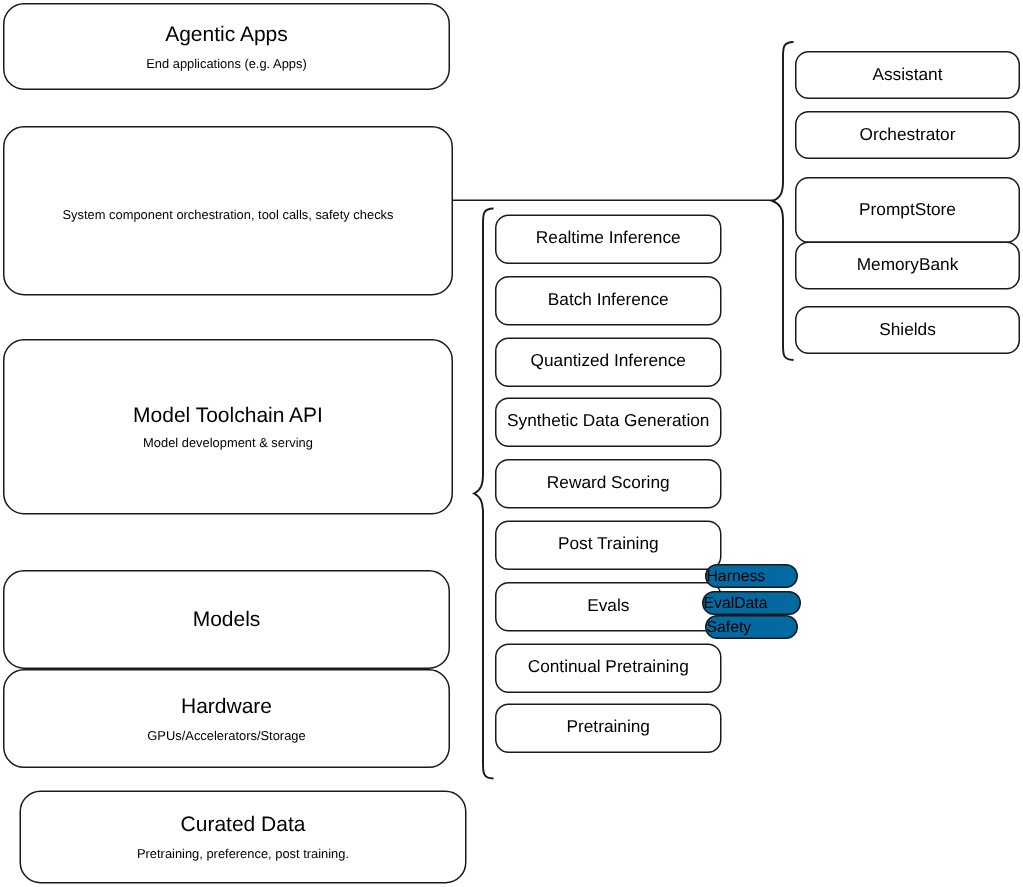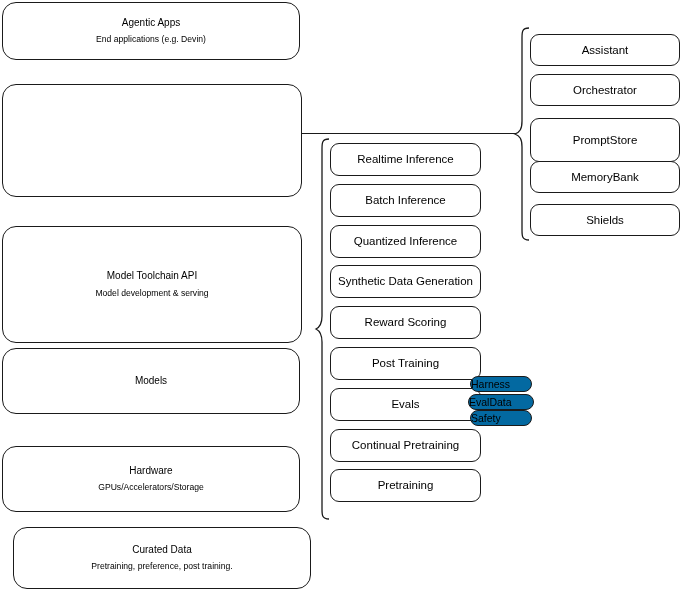--- a/index.html
+++ b/index.html
@@ -36,21 +36,21 @@
     justify-content: center;
     text-align: center;
     line-height: 1.25;
   }
 
   
   .layer {
     border-radius: 14px;
   }
   .layer .title {
-    font-size: 10px;
+    font-size: 14px;
     color: #000;
   }
   .layer .subtitle {
     font-size: 8.6px;
     color: #000;
     margin-top: 5px;
   }
 
   
   .item {
@@ -91,32 +91,33 @@
     stroke-width: 1.3;
   }
 </style>
 </head>
 <body>
 
 <div id="canvas">
 
   <div class="node layer" style="left:2px; top:2px; width:298px; height:58px;">
     <div class="title">Agentic Apps</div>
-    <div class="subtitle">End applications (e.g. Devin)</div>
+    <div class="subtitle">End applications (e.g. Apps)</div>
   </div>
 
   <div class="node layer" style="left:2px; top:84px; width:300px; height:113px;">
+    <div class="subtitle">System component orchestration, tool calls, safety checks</div>
   </div>
 
   <div class="node layer" style="left:2px; top:226px; width:300px; height:117px;">
     <div class="title">Model Toolchain API</div>
     <div class="subtitle">Model development &amp; serving</div>
   </div>
 
-  <div class="node layer" style="left:2px; top:348px; width:298px; height:66px;">
+  <div class="node layer" style="left:2px; top:380px; width:298px; height:66px;">
     <div class="title">Models</div>
   </div>
 
   <div class="node layer" style="left:2px; top:446px; width:298px; height:66px;">
     <div class="title">Hardware</div>
     <div class="subtitle">GPUs/Accelerators/Storage</div>
   </div>
 
   <div class="node layer" style="left:2px; top:527px; width:298px; height:62px;margin-left:11px;">
     <div class="title">Curated Data</div>

